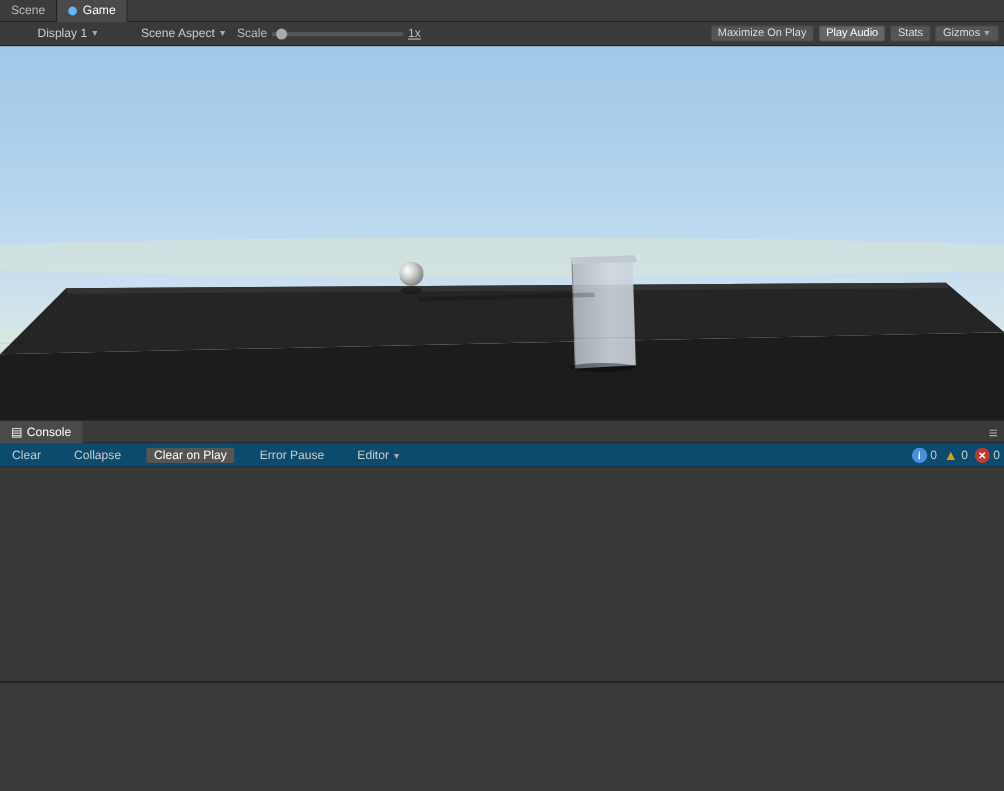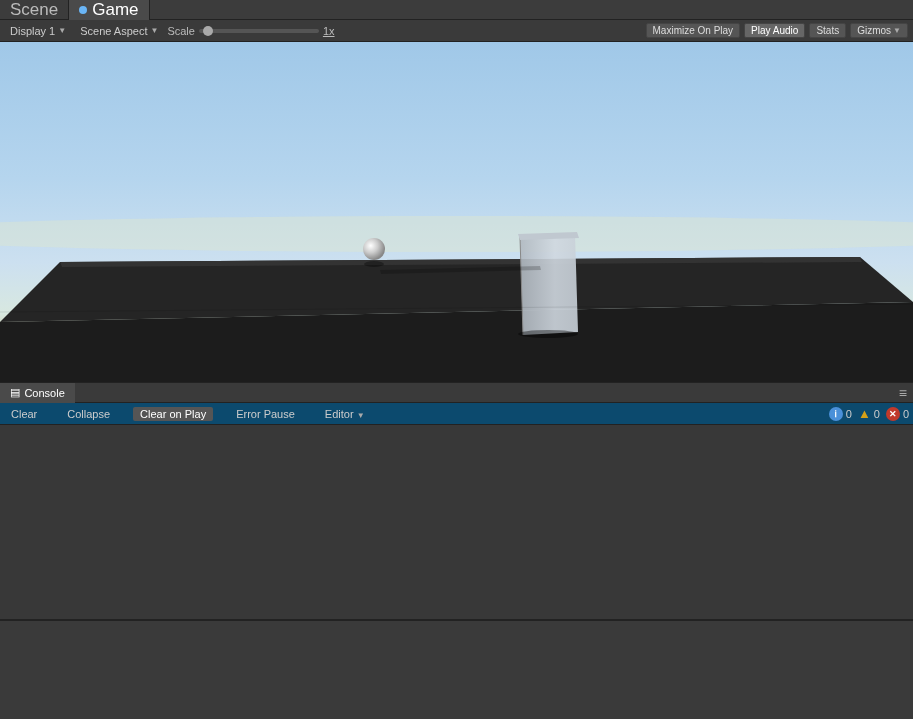--- a/index.html
+++ b/index.html
@@ -19,21 +19,21 @@
       align-items: center;
       height: 20px;
       background: #3c3c3c;
       border-bottom: 1px solid #222;
     }
     .tab {
       display: flex;
       align-items: center;
       padding: 0 10px;
       height: 20px;
-      font-size: 17px;
+      font-size: 11px;
       color: #bbb;
       cursor: pointer;
       border-right: 1px solid #222;
     }
     .tab.active {
       background: #4a4a4a;
       color: #fff;
     }
     .tab .dot {
       width: 8px;
@@ -55,20 +55,21 @@
       gap: 4px;
     }
     .toolbar-item {
       display: flex;
       align-items: center;
       padding: 1px 5px;
       font-size: 11px;
       color: #ccc;
       cursor: pointer;
       gap: 3px;
+      margin-left: 24px;
     }
     .toolbar-btn {
       padding: 1px 6px;
       background: #555;
       border: 1px solid #444;
       color: #ddd;
       font-size: 10px;
       cursor: pointer;
       border-radius: 2px;
     }

